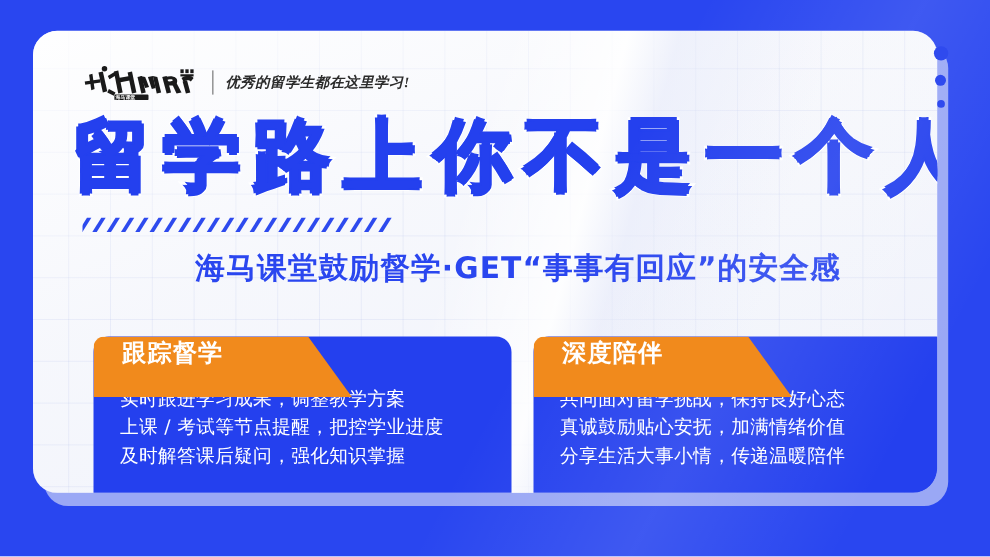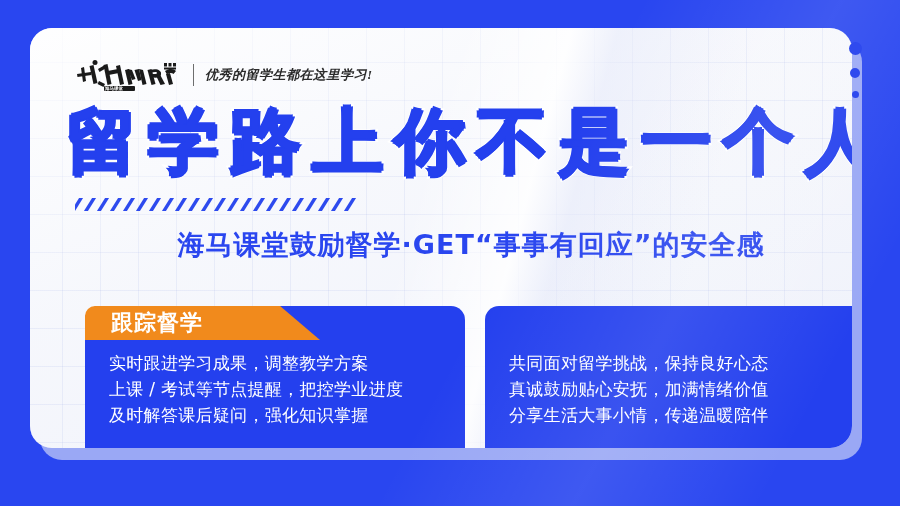--- a/index.html
+++ b/index.html
@@ -179,28 +179,27 @@
     position: relative;
     background: #2440ee;
     border-radius: 14px;
     padding: 44px 0 20px 0;
     min-height: 104px;
   }
   .card-tab {
     position: absolute;
     left: 0;
     top: 0;
-    height: 34px;
+    height: 55px;
     min-width: 175px;
     background: #f18a1c;
     border-radius: 10px 0 0 0;
     clip-path: polygon(0 0, 83% 0, 100% 100%, 0 100%);
     padding: 0 34px 0 26px;
     display: flex;
-    align-items: center;
     z-index: 2;
   }
   .card-tab-label {
     font-family: "DejaVu Sans", sans-serif;
     font-size: 22px;
     font-weight: 700;
     color: #ffffff;
     letter-spacing: 1px;
     white-space: nowrap;
   }
@@ -333,20 +332,23 @@
           <div class="card-lines">
             <div class="card-line">实时跟进学习成果，调整教学方案</div>
             <div class="card-line">上课 / 考试等节点提醒，把控学业进度</div>
             <div class="card-line">及时解答课后疑问，强化知识掌握</div>
           </div>
         </div>
       </div>
 
       <div class="card">
         <div class="card-body">
+          <div class="card-tab">
+            <div class="card-tab-label">深度陪伴</div>
+          </div>
           <div class="card-lines">
             <div class="card-line">共同面对留学挑战，保持良好心态</div>
             <div class="card-line">真诚鼓励贴心安抚，加满情绪价值</div>
             <div class="card-line">分享生活大事小情，传递温暖陪伴</div>
           </div>
         </div>
       </div>
 
     </div>
 

